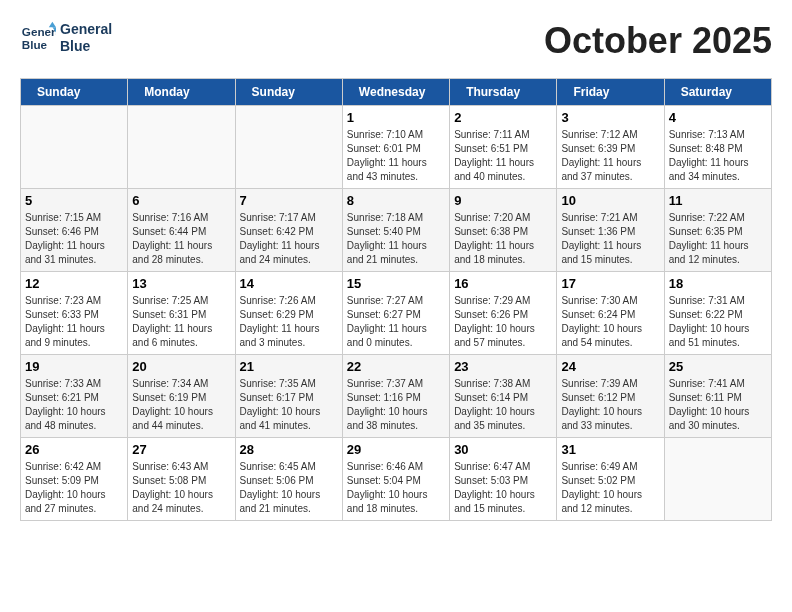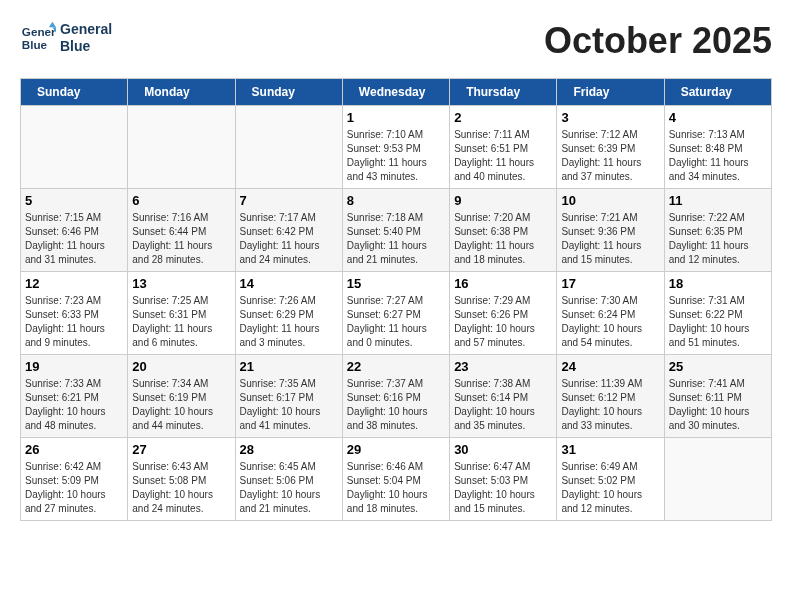--- a/index.html
+++ b/index.html
@@ -119,21 +119,21 @@
       </tr>
   </thead>
   <tbody id="calendar-body">
   <tr>
         <td class="empty-cell"></td>
         <td class="empty-cell"></td>
         <td class="empty-cell"></td>
         <td>
           <span class="day-number">1</span>
           <div class="day-info">Sunrise: 7:10 AM
-Sunset: 9:53 PM
+Sunset: 6:01 PM
 Daylight: 11 hours
 and 43 minutes.</div>
         </td>
         <td>
           <span class="day-number">2</span>
           <div class="day-info">Sunrise: 7:11 AM
 Sunset: 6:51 PM
 Daylight: 11 hours
 and 40 minutes.</div>
         </td>
@@ -184,21 +184,21 @@
         <td>
           <span class="day-number">9</span>
           <div class="day-info">Sunrise: 7:20 AM
 Sunset: 6:38 PM
 Daylight: 11 hours
 and 18 minutes.</div>
         </td>
         <td>
           <span class="day-number">10</span>
           <div class="day-info">Sunrise: 7:21 AM
-Sunset: 9:36 PM
+Sunset: 1:36 PM
 Daylight: 11 hours
 and 15 minutes.</div>
         </td>
         <td>
           <span class="day-number">11</span>
           <div class="day-info">Sunrise: 7:22 AM
 Sunset: 6:35 PM
 Daylight: 11 hours
 and 12 minutes.</div>
         </td>
@@ -272,34 +272,34 @@
         <td>
           <span class="day-number">21</span>
           <div class="day-info">Sunrise: 7:35 AM
 Sunset: 6:17 PM
 Daylight: 10 hours
 and 41 minutes.</div>
         </td>
         <td>
           <span class="day-number">22</span>
           <div class="day-info">Sunrise: 7:37 AM
-Sunset: 6:16 PM
+Sunset: 1:16 PM
 Daylight: 10 hours
 and 38 minutes.</div>
         </td>
         <td>
           <span class="day-number">23</span>
           <div class="day-info">Sunrise: 7:38 AM
 Sunset: 6:14 PM
 Daylight: 10 hours
 and 35 minutes.</div>
         </td>
         <td>
           <span class="day-number">24</span>
-          <div class="day-info">Sunrise: 11:39 AM
+          <div class="day-info">Sunrise: 7:39 AM
 Sunset: 6:12 PM
 Daylight: 10 hours
 and 33 minutes.</div>
         </td>
         <td>
           <span class="day-number">25</span>
           <div class="day-info">Sunrise: 7:41 AM
 Sunset: 6:11 PM
 Daylight: 10 hours
 and 30 minutes.</div>

